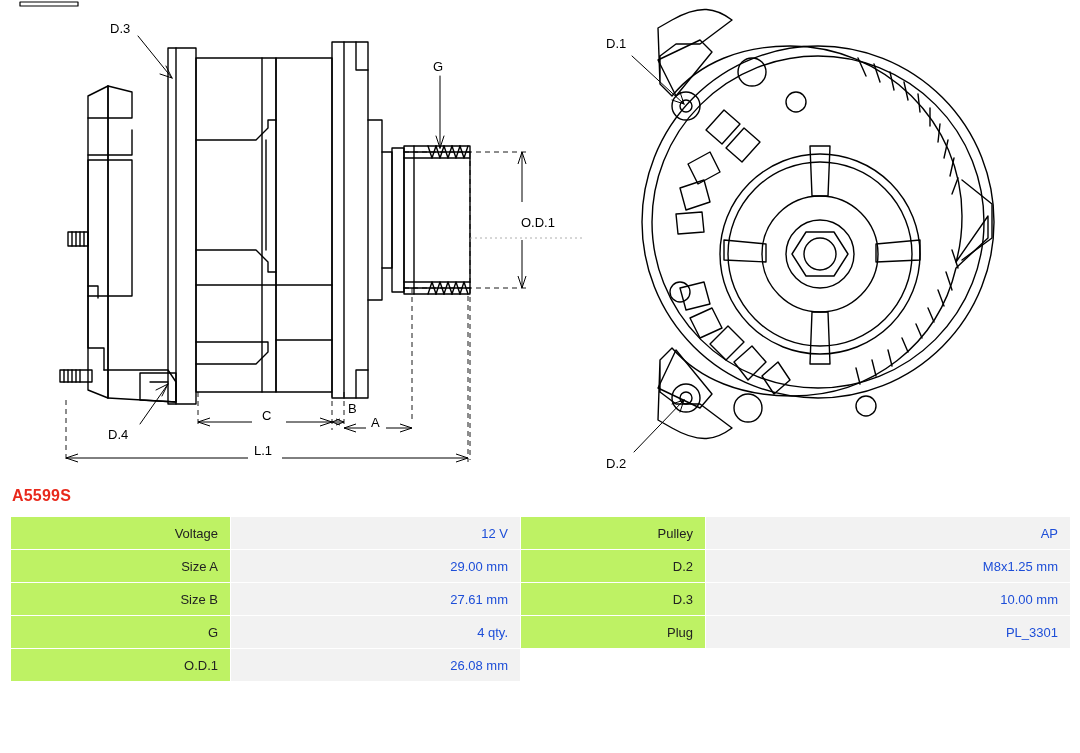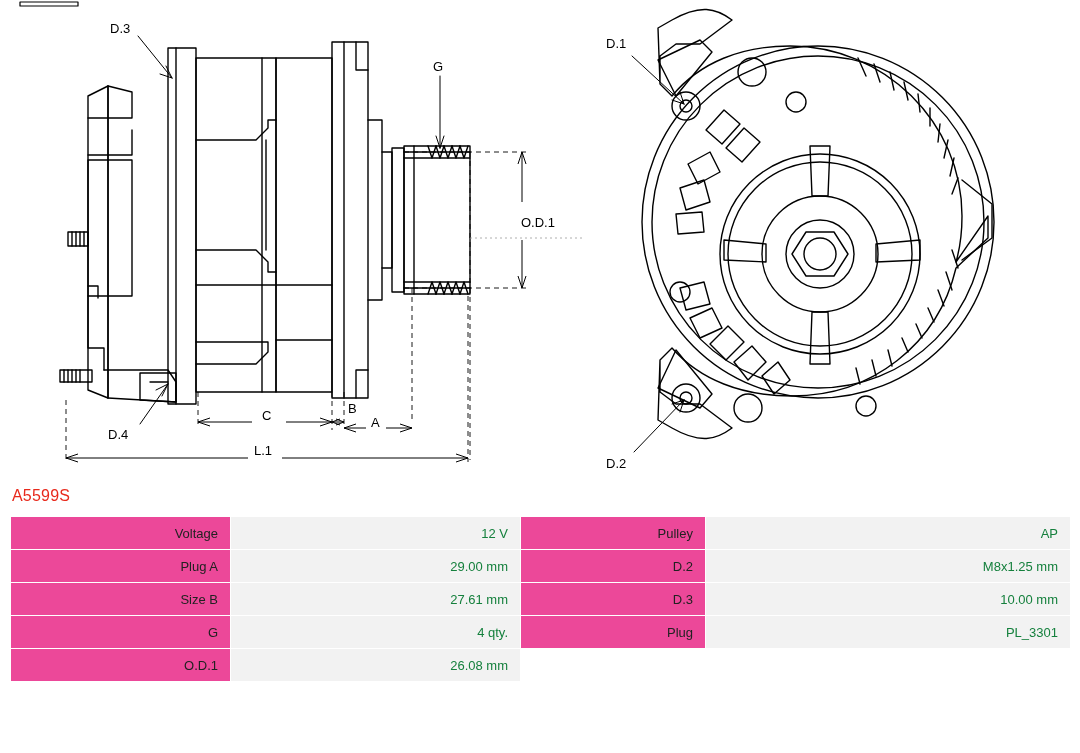--- a/index.html
+++ b/index.html
@@ -29,48 +29,48 @@
     font-family: "Liberation Sans", sans-serif;
     font-size: 13px;
     fill: #000000;
   }
   #part-code {
     position: absolute;
     left: 12px;
     top: 487px;
     color: #e8291c;
     font-size: 16px;
-    font-weight: normal;
+    font-weight: bold;
     letter-spacing: 0.2px;
   }
   #spec-table {
     position: absolute;
     left: 10px;
     top: 516px;
     width: 1060px;
     border-collapse: collapse;
     table-layout: fixed;
     font-size: 13px;
   }
   #spec-table td {
     height: 32px;
     padding: 0 12px;
     border: 1px solid #ffffff;
     white-space: nowrap;
     overflow: hidden;
   }
   #spec-table td.label {
-    background: #ec4899;
+    background: #bef264;
     text-align: right;
     color: #222222;
   }
   #spec-table td.value {
     background: #f2f2f2;
     text-align: right;
-    color: #15803d;
+    color: #1d4ed8;
   }
   #spec-table td.empty {
     background: #ffffff;
     border-color: #ffffff;
   }
   col.c1 { width: 220px; }
   col.c2 { width: 290px; }
   col.c3 { width: 185px; }
   col.c4 { width: 365px; }
 </style>
@@ -291,21 +291,21 @@
       <col class="c4">
   </colgroup>
   <tbody>
     <tr>
       <td class="label">Voltage</td>
       <td class="value">12 V</td>
       <td class="label">Pulley</td>
       <td class="value">AP</td>
     </tr>
     <tr>
-      <td class="label">Plug A</td>
+      <td class="label">Size A</td>
       <td class="value">29.00 mm</td>
       <td class="label">D.2</td>
       <td class="value">M8x1.25 mm</td>
     </tr>
     <tr>
       <td class="label">Size B</td>
       <td class="value">27.61 mm</td>
       <td class="label">D.3</td>
       <td class="value">10.00 mm</td>
     </tr>

